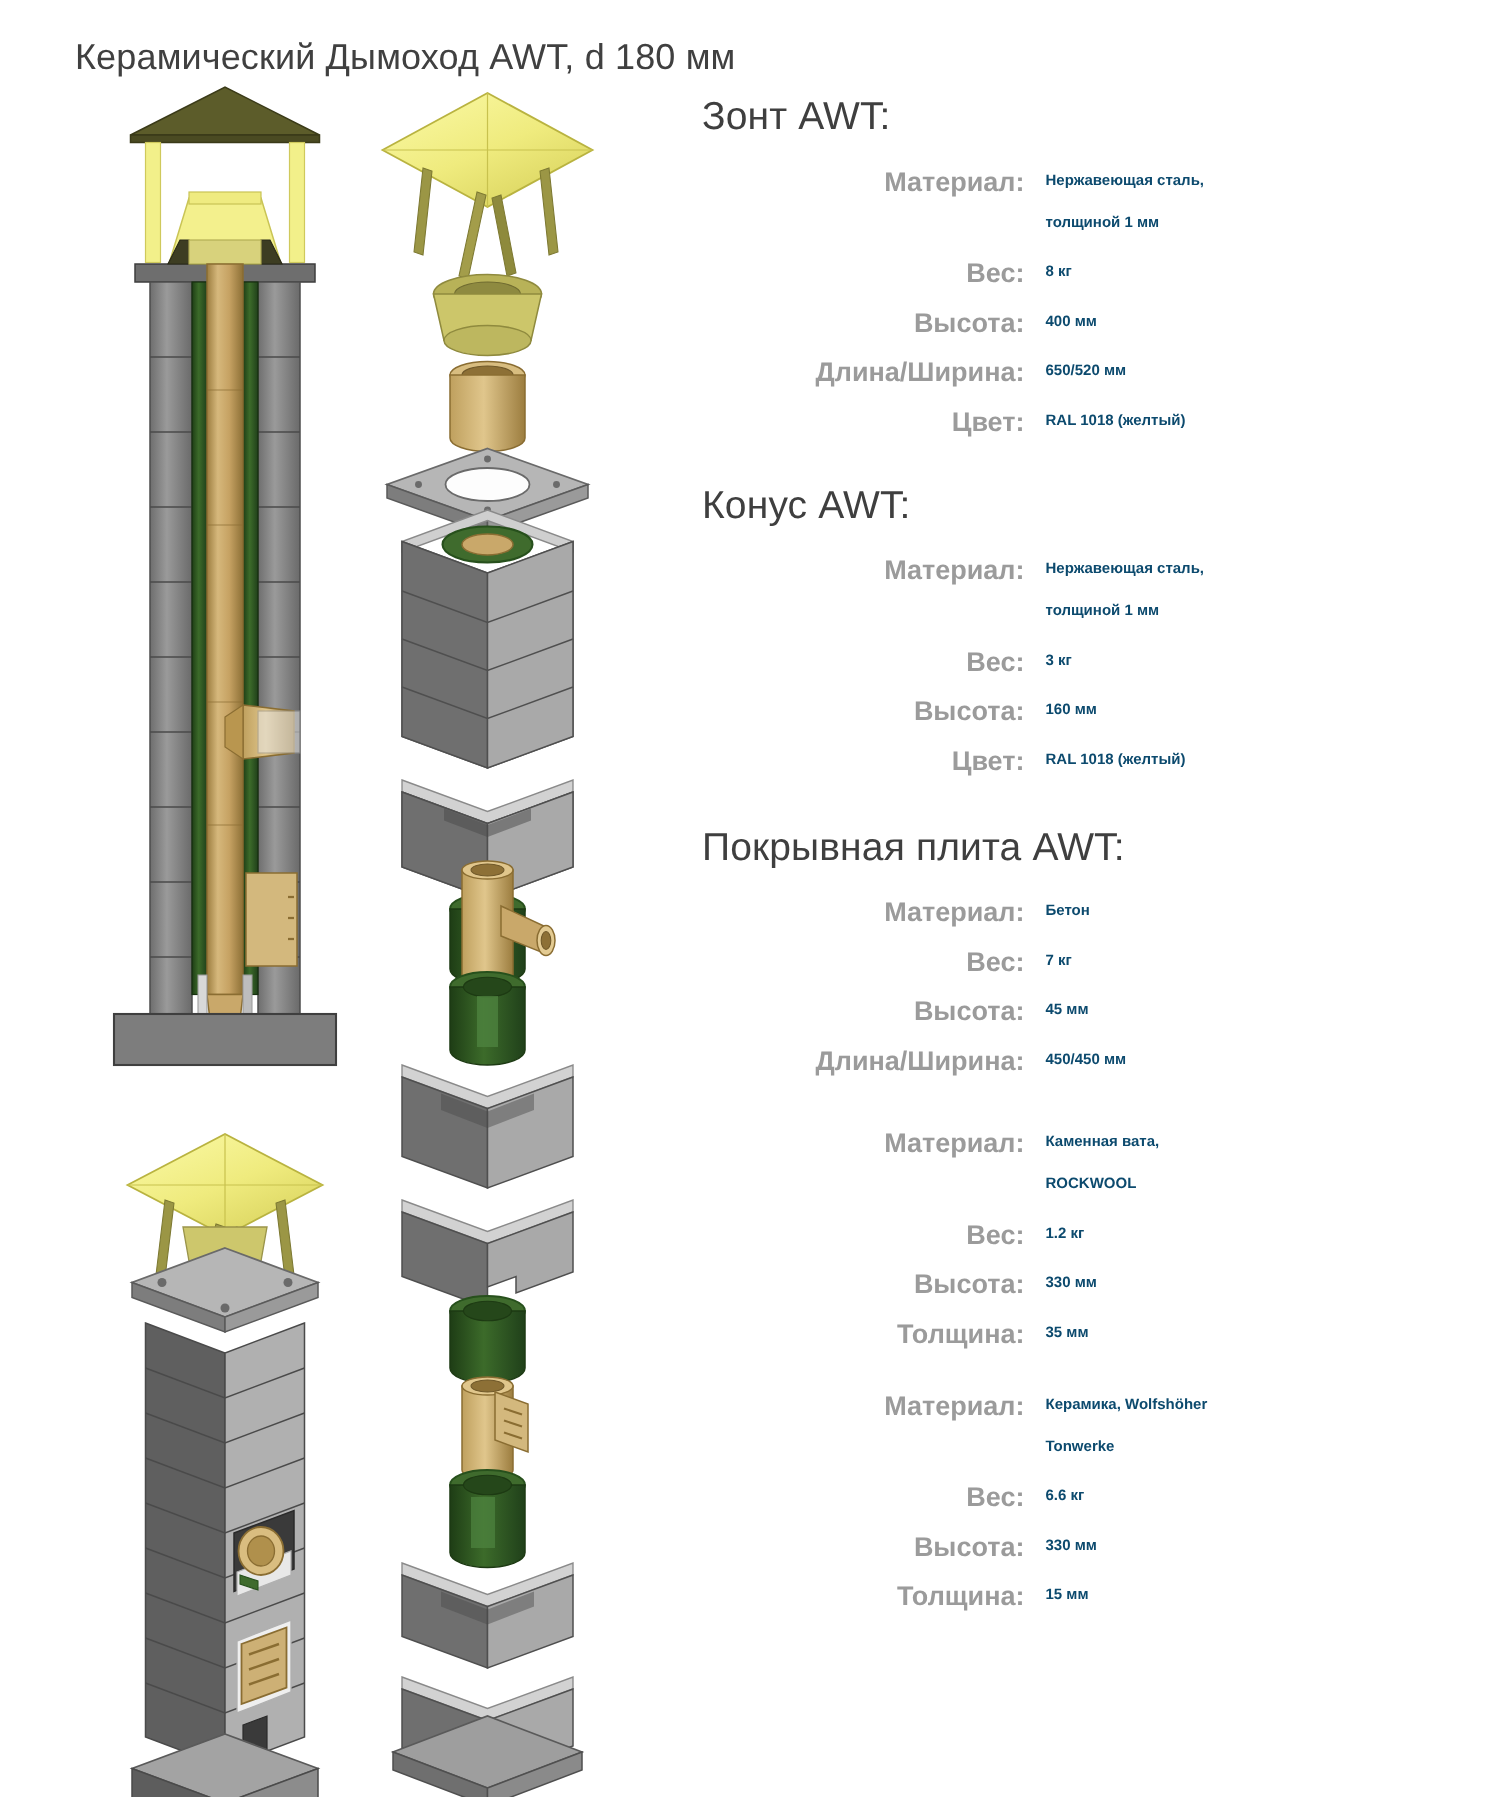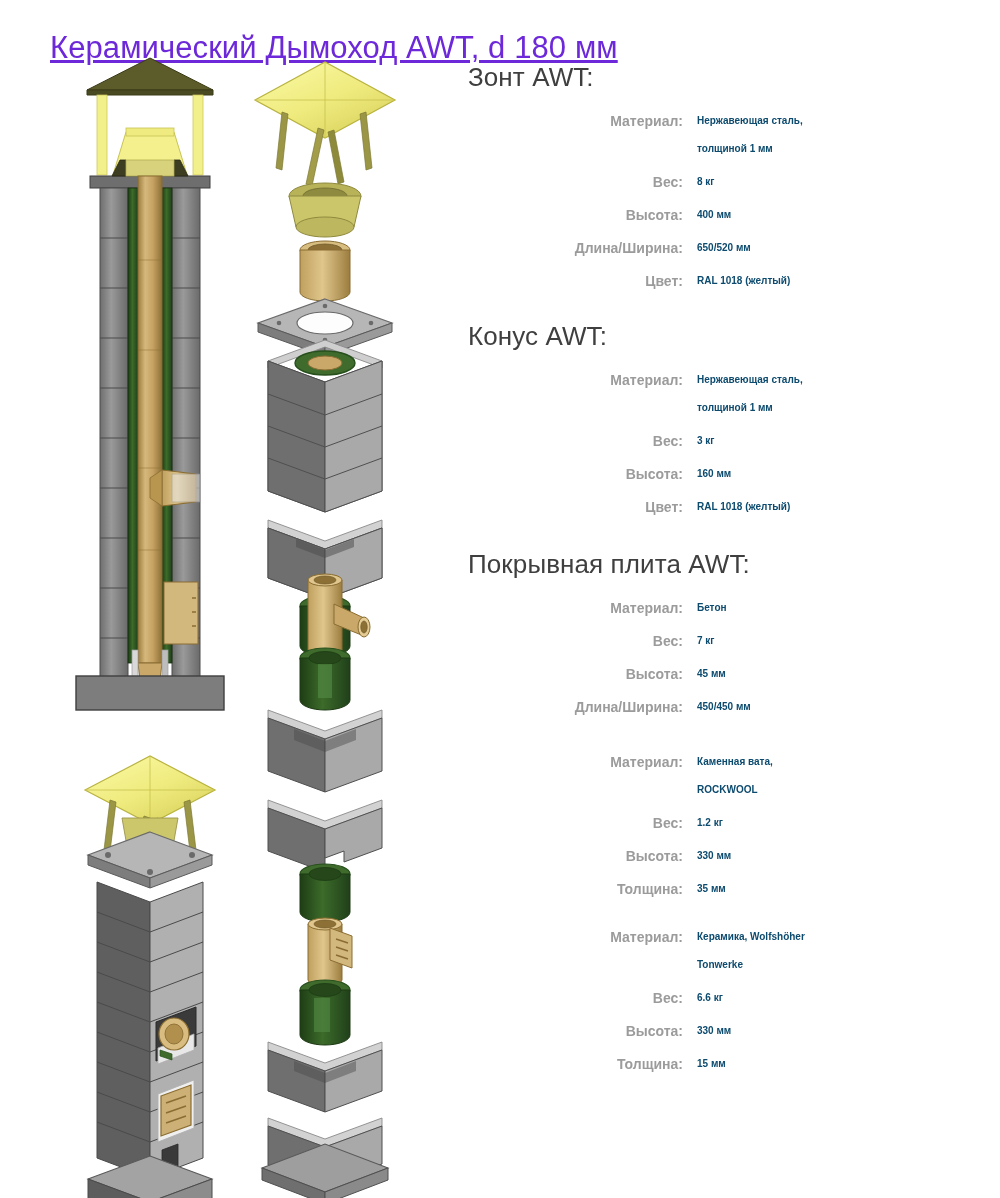--- a/index.html
+++ b/index.html
@@ -12,26 +12,25 @@
     position: relative; overflow: hidden;
     font-family: "Liberation Sans", sans-serif;
     color: #333333;
     -webkit-font-smoothing: antialiased;
   }
 
   
   #page-title {
     position: absolute;
     left: 50px; top: 9px;
-    font-size: 31px;
+    font-size: 24px;
     font-weight: 400;
-    color: #6d28d9;
+    color: #404040;
     letter-spacing: 0.1px;
     white-space: nowrap;
-    text-decoration: underline;
   }
 
   
   #figure {
     position: absolute;
     left: 0; top: 50px;
     width: 450px; height: 1148px;
   }
   #figure svg { display: block; }
 
@@ -53,21 +52,21 @@
   .spec-rows { width: 100%; }
   .spec-row {
     display: flex;
     align-items: flex-start;
     margin-bottom: 5px;
   }
   .spec-label {
     width: 215px;
     flex: 0 0 215px;
     text-align: right;
-    font-size: 14px;
+    font-size: 18px;
     font-weight: bold;
     color: #9b9b9b;
     line-height: 28px;
     white-space: nowrap;
   }
   .spec-value {
     padding-left: 14px;
     font-size: 10px;
     font-weight: bold;
     color: #0c4a6e;

